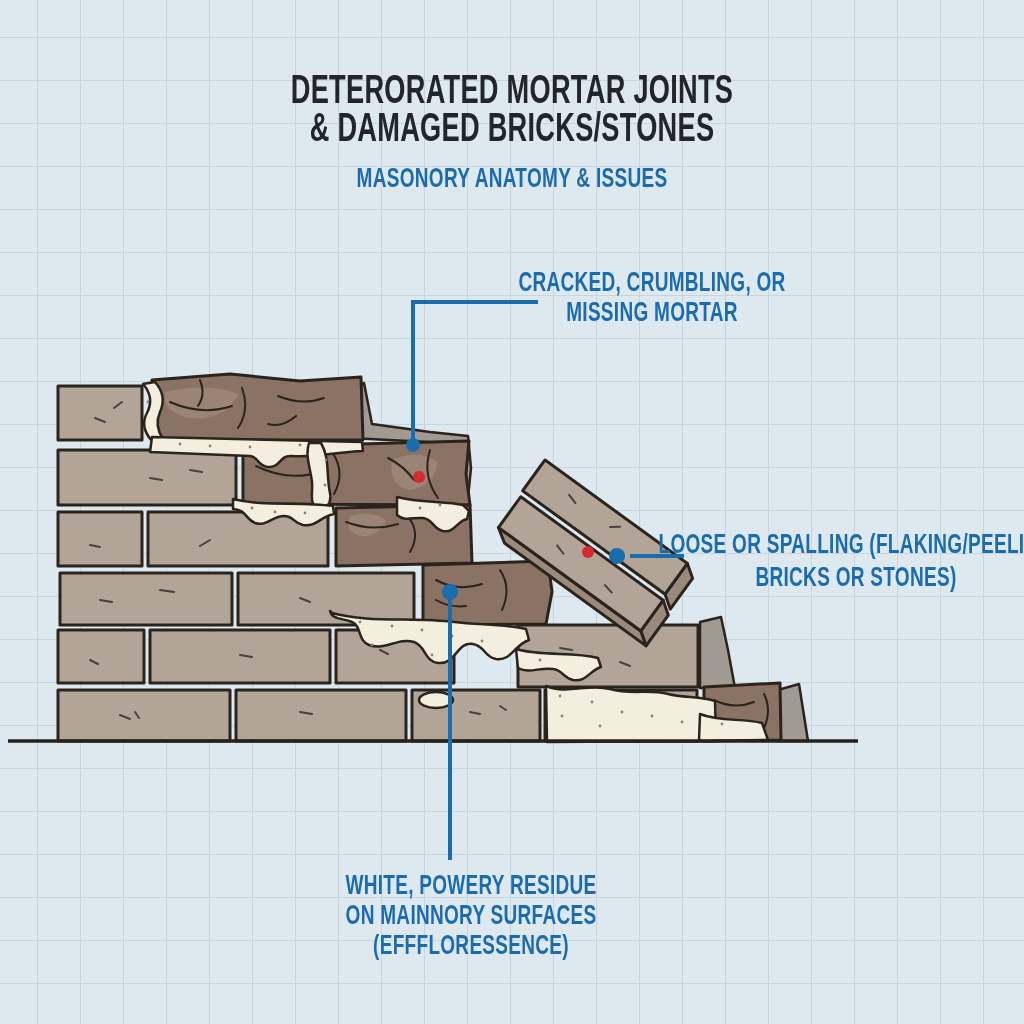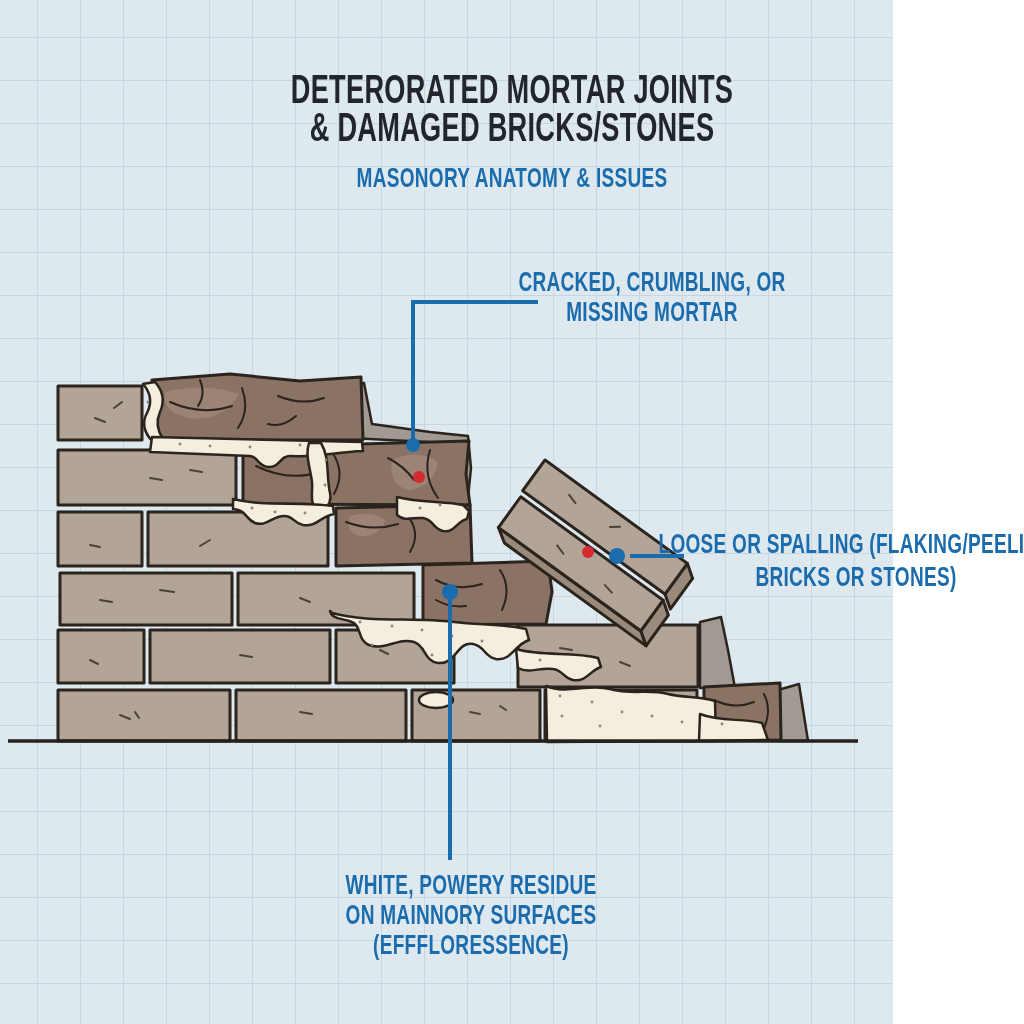--- a/index.html
+++ b/index.html
@@ -1,18 +1,18 @@
 <!DOCTYPE html>
 <html style="--accent-blue: #1b6cad; --marker-red: #d42a30; --title-color: #22252a; --background: #dde8ef; --grid-line: #c6d5e1; --brick-tan: #b3a498; --brick-tan-dark: #998a7c; --brick-dark: #8a7265; --brick-dark-light: #9d8678; --brick-outline: #2b241d; --mortar-white: #f3eede; --backing-grey: #a09a92; --ground-color: #26211b;"><head>
 <meta charset="utf-8">
 <style>
   html,body{margin:0;padding:0;}
   body{width:1024px;height:1024px;overflow:hidden;font-family:"Liberation Sans",sans-serif;}
   #canvas{
-    position:relative;width:893px;height:1024px;
+    position:relative;width:1024px;height:1024px;
     background-color:var(--background);
     background-image:
       linear-gradient(var(--grid-line) 1px, transparent 1px),
       linear-gradient(90deg, var(--grid-line) 1px, transparent 1px);
     background-size:43px 43px;
     background-position:-6px -6px;
   }
   svg{position:absolute;left:0;top:0;}
   .label{position:absolute;display:flex;flex-direction:column;align-items:center;
          transform:scaleX(0.68);transform-origin:center top;font-weight:700;

